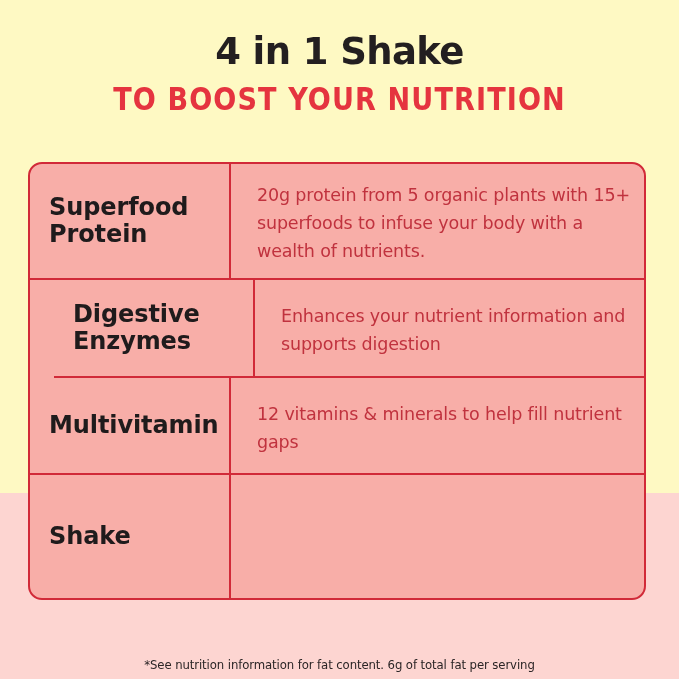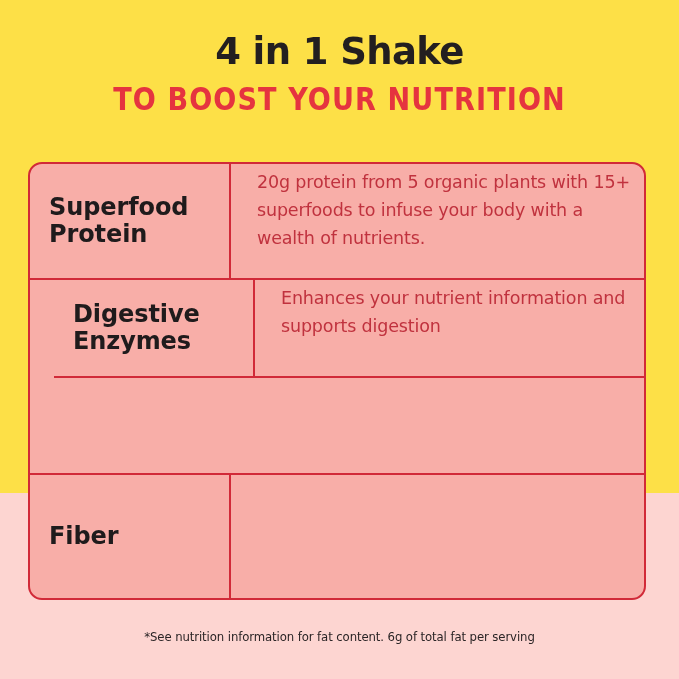--- a/index.html
+++ b/index.html
@@ -10,21 +10,21 @@
     width: 679px;
     height: 679px;
     background: #fdd5d1;
     font-family: "Liberation Sans", sans-serif;
     overflow: hidden;
   }
   .page {
     position: relative;
     width: 679px;
     height: 493px;
-    background: #fde047;
+    background: #fef9c3;
     box-sizing: border-box;
   }
 
   
   .header {
     position: absolute;
     left: 0;
     top: 30px;
     width: 679px;
     text-align: center;
@@ -89,20 +89,21 @@
     box-sizing: border-box;
     border-right: 2px solid #d12a38;
     display: flex;
     align-items: center;
     padding: 0 12px 0 19px;
   }
   .cell-desc {
     flex: 1 1 auto;
     box-sizing: border-box;
     display: flex;
+    align-items: center;
     padding: 4px 14px 0 26px;
   }
   .label-text {
     font-family: "DejaVu Sans", sans-serif;
     font-weight: bold;
     font-size: 24px;
     line-height: 27px;
     color: #1f1b1c;
     letter-spacing: -0.1px;
   }
@@ -112,21 +113,21 @@
     font-size: 17.5px;
     line-height: 28px;
     color: #c0323e;
     letter-spacing: -0.15px;
   }
 
   
   .footnote {
     position: absolute;
     left: 0;
-    top: 628px;
+    top: 656px;
     width: 679px;
     text-align: center;
     font-family: "DejaVu Sans Condensed", "Liberation Sans Narrow", "Liberation Sans", sans-serif;
     font-size: 13px;
     line-height: 18px;
     color: #2b2526;
     letter-spacing: -0.1px;
   }
 </style>
 </head>
@@ -153,25 +154,31 @@
     <div class="row row-1">
       <div class="cell-label">
         <span class="label-text">Digestive Enzymes</span>
       </div>
       <div class="cell-desc">
         <span class="desc-text">Enhances your nutrient information and supports digestion</span>
       </div>
     </div>
 
     <div class="row row-2">
+      <div class="cell-label">
+        <span class="label-text">Multivitamin</span>
+      </div>
+      <div class="cell-desc">
+        <span class="desc-text">12 vitamins &amp; minerals to help fill nutrient gaps</span>
+      </div>
     </div>
 
     <div class="row row-3">
       <div class="cell-label">
-        <span class="label-text">Fiber</span>
+        <span class="label-text">Shake</span>
       </div>
     </div>
 
   </div>
 
   <div class="footnote">*See nutrition information for fat content. 6g of total fat per serving</div>
 
 </div>
 
 </body></html>

